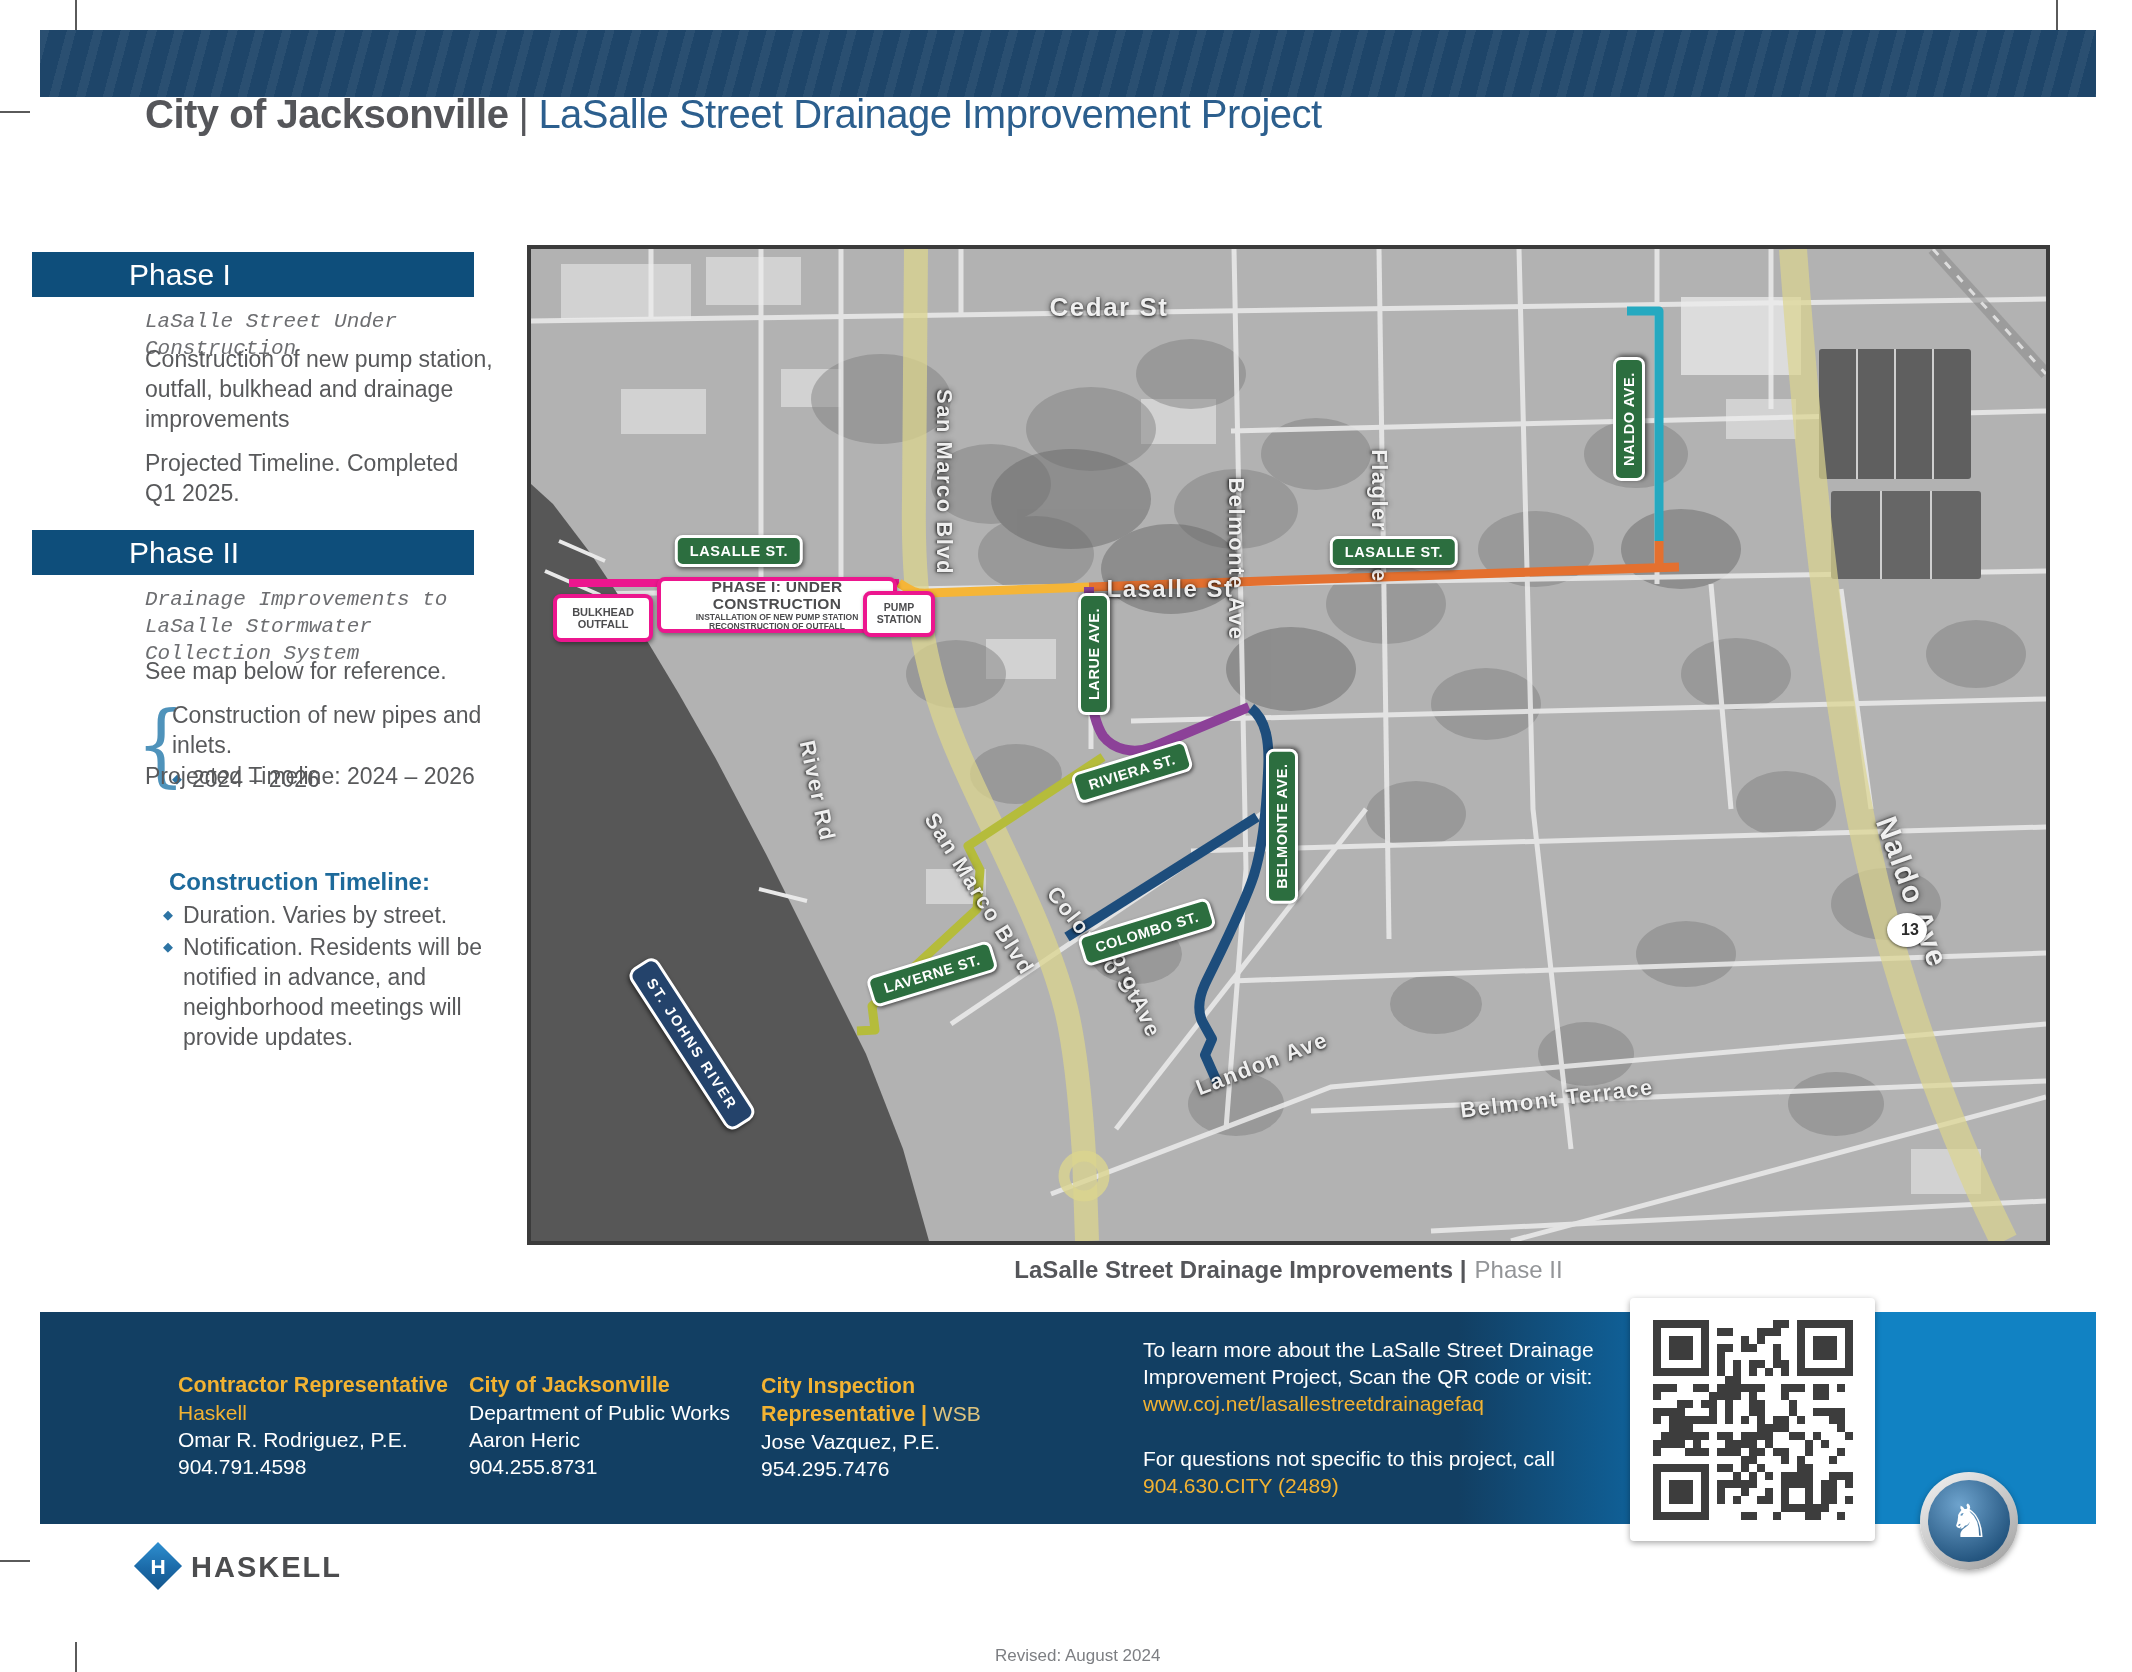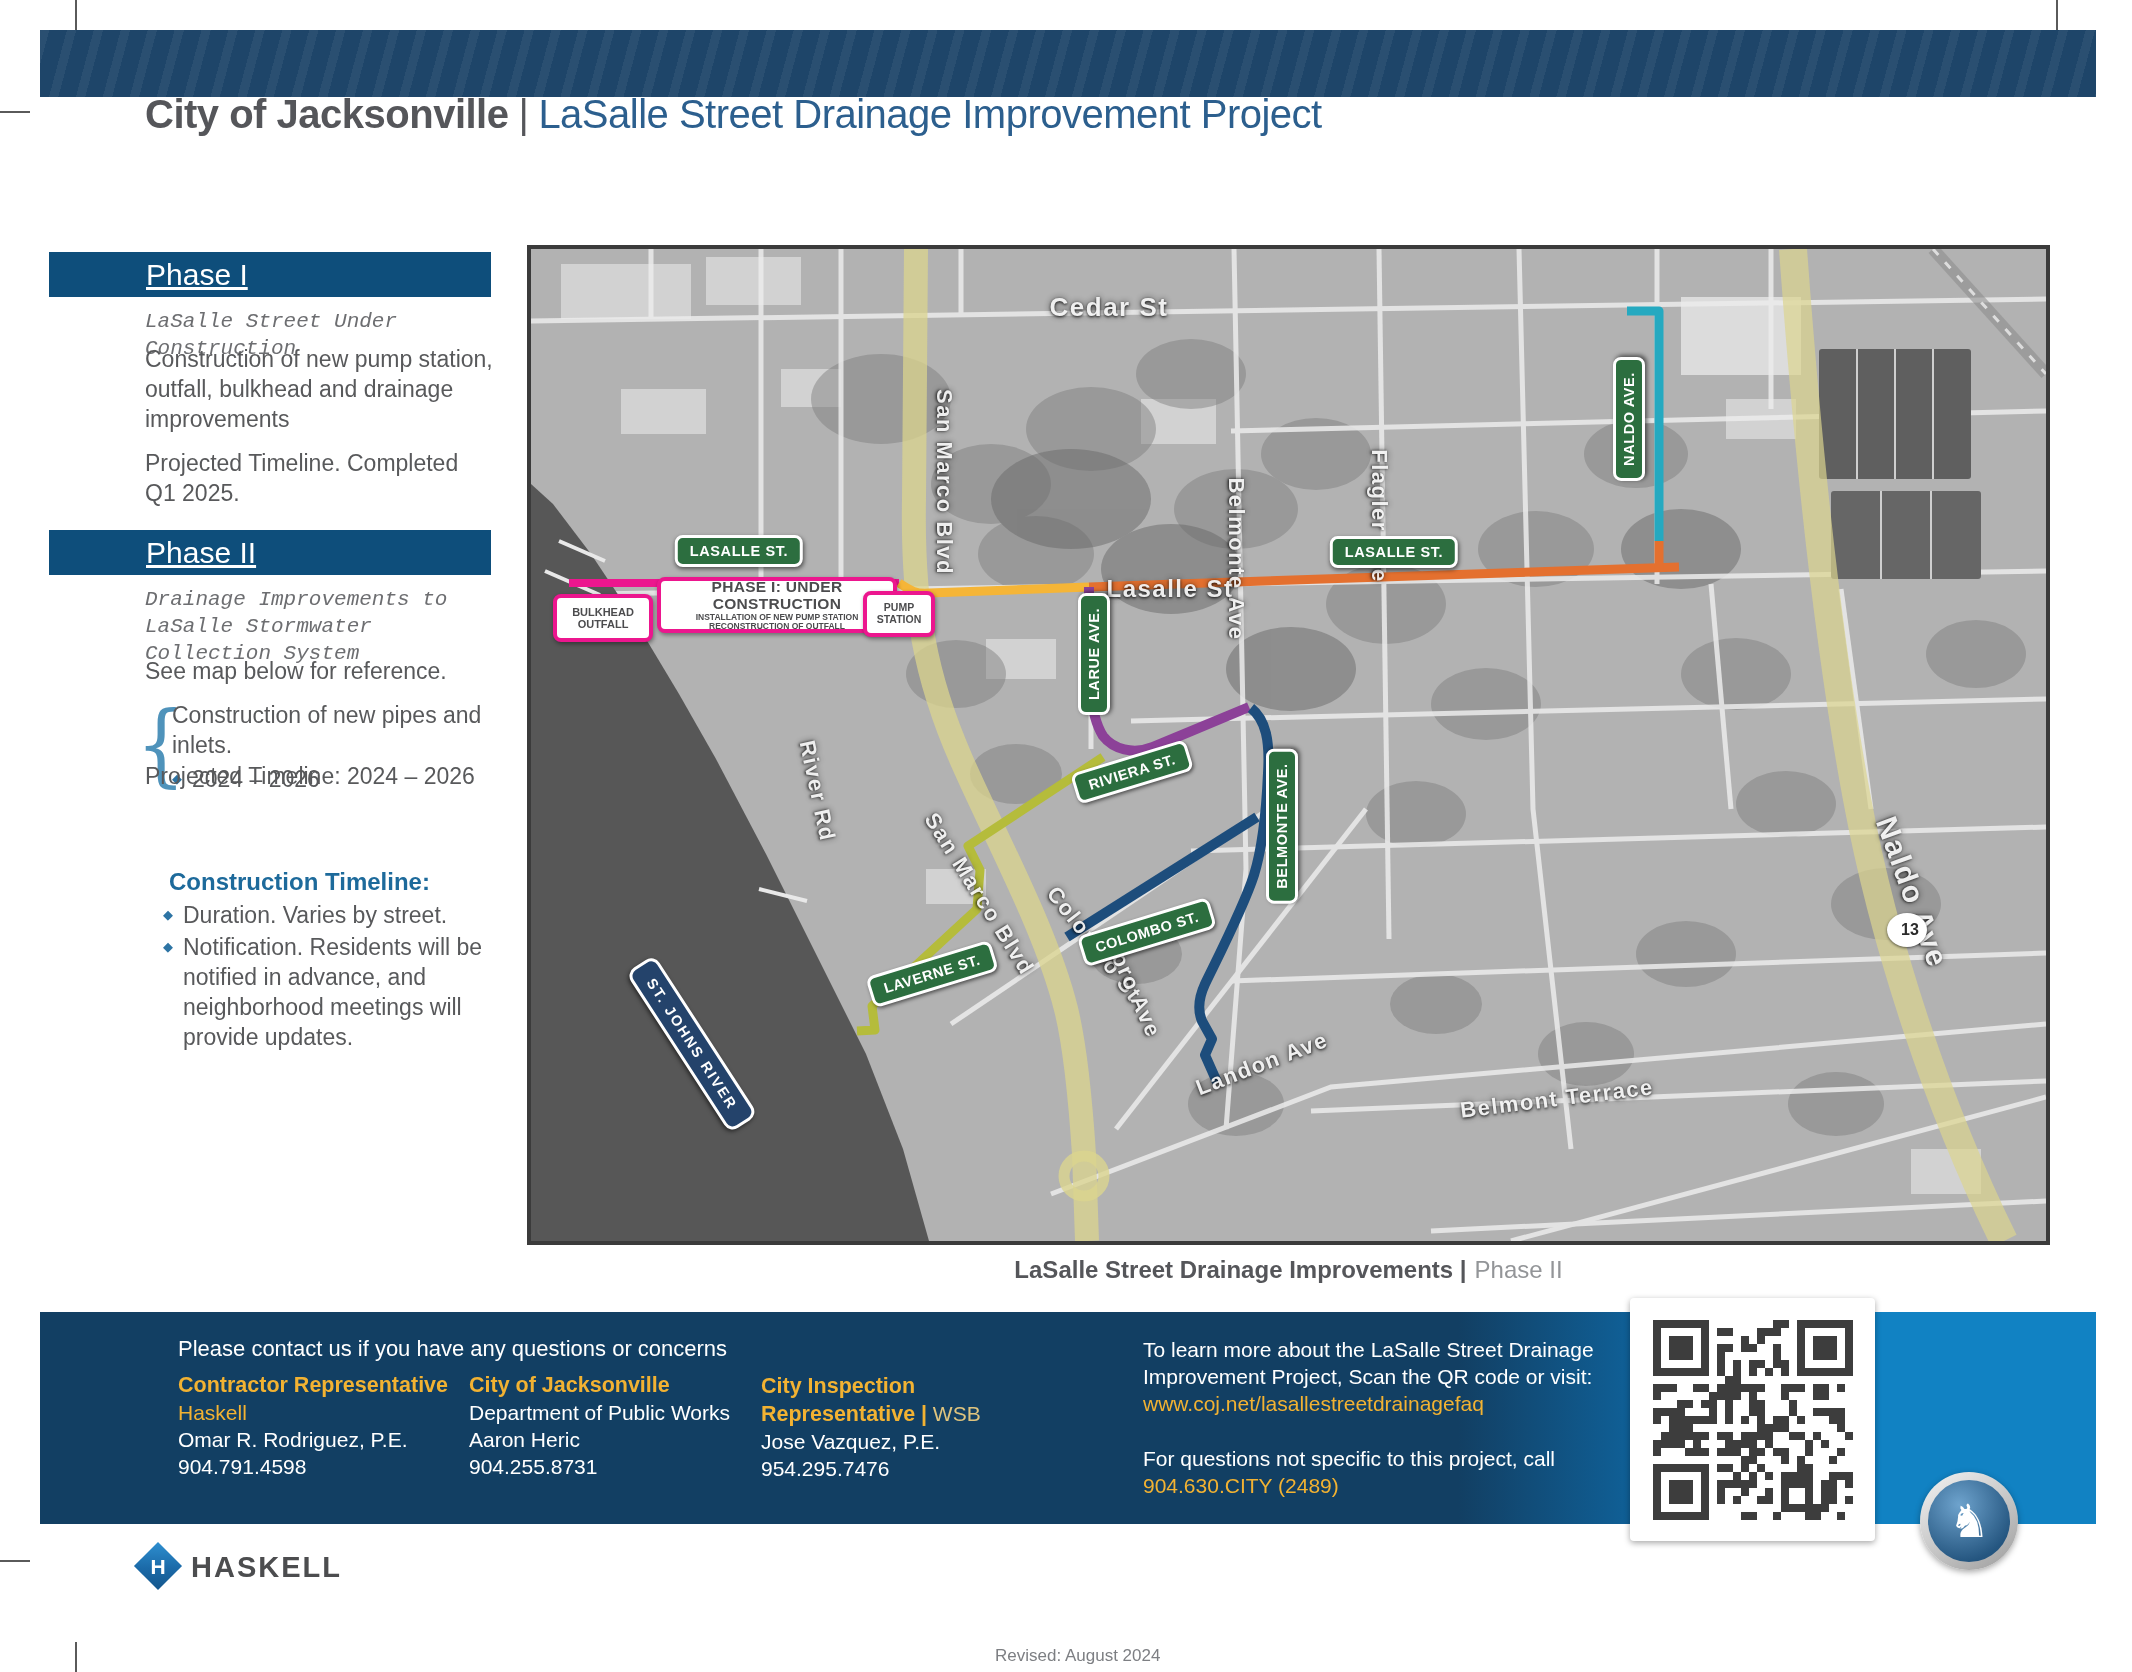--- a/index.html
+++ b/index.html
@@ -20,22 +20,22 @@
 
   
   .hdr-bar{position:absolute;left:40px;top:30px;width:2056px;height:67px;background:var(--header-navy);
     background-image:repeating-linear-gradient(105deg, rgba(255,255,255,.055) 0 9px, rgba(0,0,0,0) 9px 26px);}
   .title{position:absolute;left:145px;top:92px;font-size:40px;letter-spacing:-.5px;white-space:nowrap;}
   .title .t-city{font-weight:bold;color:#55565a;}
   .title .t-sep{color:#55565a;font-weight:normal;padding:0 10px;}
   .title .t-proj{color:var(--title-blue);font-weight:normal;}
 
   
-  .pbar{position:absolute;left:49px;width:442px;height:45px;background:var(--phase-bar-blue);
-        color:#fff;font-size:30px;display:flex;align-items:center;padding-left:97px;box-sizing:border-box;text-decoration:underline;}
+  .pbar{position:absolute;left:32px;width:442px;height:45px;background:var(--phase-bar-blue);
+        color:#fff;font-size:30px;display:flex;align-items:center;padding-left:97px;box-sizing:border-box;}
   .side-it{position:absolute;left:145px;width:348px;font-style:italic;font-size:21px;color:var(--muted-gray);line-height:27px;font-family:Liberation Mono, monospace;}
   .side-tx{position:absolute;left:145px;width:348px;font-size:23px;color:var(--text-gray);line-height:30px;}
   .brace{position:absolute;left:136px;top:696px;color:#4f93bb;font-family:"DejaVu Serif",serif;
          font-size:78px;line-height:96px;transform:scaleY(1.15);}
   .bullet-row{display:flex;align-items:flex-start;}
   .dmd{color:var(--bullet-blue);font-size:13px;line-height:30px;margin-right:10px;flex:none;}
   .ct-head{position:absolute;left:145px;top:868px;font-size:24px;font-weight:bold;color:var(--accent-blue);margin-left:24px;}
   .ct-list{position:absolute;left:163px;top:900px;width:330px;font-size:23px;line-height:30px;color:var(--text-gray);}
   .ct-list .bullet-row{margin-bottom:2px;}
 
@@ -292,21 +292,20 @@
       <div>PUMP</div>
       <div>STATION</div>
     </div>
   </div>
 
   <div class="caption">
     <span class="cap-b">LaSalle Street Drainage Improvements |</span><span class="cap-l">Phase II</span>
   </div>
 
   <div class="footer"></div>
-  <div class="f-intro">Please contact us if you have any questions or concerns</div>
 
   <div class="fcol" style="left:178px;width:275px;">
     <div class="fh">Contractor Representative</div>
     <div class="fo">Haskell</div>
     <div>Omar R. Rodriguez, P.E.</div>
     <div>904.791.4598</div>
   </div>
   <div class="fcol" style="left:469px;width:275px;">
     <div class="fh">City of Jacksonville</div>
     <div>Department of Public Works</div>

